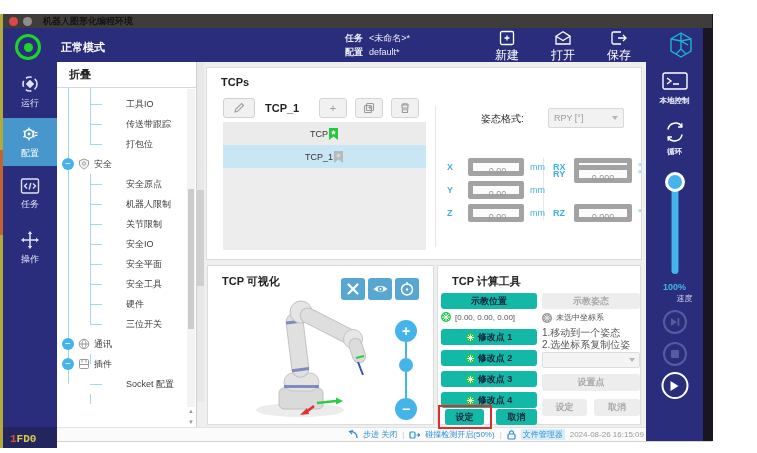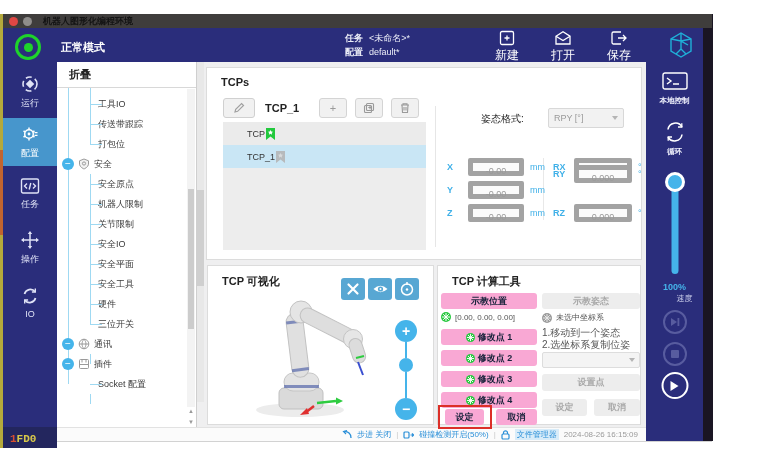--- a/index.html
+++ b/index.html
@@ -43,21 +43,21 @@
   .navitem{position:absolute;left:0;width:54px;height:48px;display:flex;flex-direction:column;
     align-items:center;justify-content:center;gap:3px;font-size:9px;color:#dfe2f6}
   .navitem.active{background:#4796cc;color:#fff}
 
   .treepanel{left:57px;top:62px;width:140px;height:365px;background:#fff;border-right:1px solid #cfcfcf;box-sizing:border-box}
   .treeheader{height:25px;line-height:25px;padding-left:12px;font-size:11px;font-weight:bold;color:#222;
     border-bottom:1px solid #d8d8d8}
   .tree{position:relative;height:338px;overflow:hidden;padding-top:6px;box-sizing:border-box}
   .vl{position:absolute;width:1px;background:#9fd9f2}
   .trow{height:20px;display:flex;align-items:center;position:relative;font-size:9px;color:#3a3a3a;white-space:nowrap}
-  .trow.leaf{padding-left:41px}
+  .trow.leaf{padding-left:69px}
   .trow.leaf::before{content:"";position:absolute;left:33px;top:50%;width:12px;height:1px;background:#9fd9f2}
   .tcollapse{position:absolute;left:5px;top:4px;width:12px;height:12px;background:#45b4ea;border-radius:50%;
     color:#fff;font-size:10px;line-height:11px;text-align:center}
   .gicon{position:absolute;left:21px;top:4px}
   .trow.group{padding-left:37px;font-weight:normal}
   .tscroll{position:absolute;right:1px;top:27px;bottom:20px;width:8px;background:#f3f3f3}
   .tthumb{position:absolute;left:1px;top:100px;width:6px;height:140px;background:#cccccc}
   .tarrows{position:absolute;right:1px;bottom:2px;width:8px;height:17px;display:flex;flex-direction:column;
     align-items:center;justify-content:space-between;color:#9a9a9a;font-size:6px}
 
@@ -69,21 +69,21 @@
   .ptitle{font-size:11px;font-weight:bold;color:#222;padding:8px 0 0 14px}
   .panel-tcps{left:9px;top:5px;width:436px;height:193px}
   .tcp-toolbar{position:absolute;left:16px;top:30px;display:flex;align-items:center}
   .btn-edit{width:30px;height:18px;background:#f1f1f1;border:1px solid #d0d0d0;border-radius:3px;
     display:flex;align-items:center;justify-content:center}
   .tcp-name{font-size:11px;font-weight:bold;margin-left:10px;color:#222}
   .sbtns{position:absolute;left:112px;top:30px;display:flex;gap:8px}
   .btn-sq{width:26px;height:18px;background:#f1f1f1;border:1px solid #d4d4d4;border-radius:3px;
     display:flex;align-items:center;justify-content:center;color:#9a9a9a;font-size:11px}
   .tcp-list{position:absolute;left:16px;top:54px;width:203px;height:128px;background:#ededed}
-  .tcp-row{height:23px;display:flex;align-items:center;justify-content:flex-start;
+  .tcp-row{height:23px;display:flex;align-items:center;justify-content:center;
     padding:0 24px;font-size:9px;color:#333}
   .tcp-row.r0{background:#ebebeb}
   .tcp-row.sel{background:#c9e6f5}
   .vdiv{position:absolute;left:228px;top:38px;bottom:12px;width:1px;background:#e6e6e6}
   .pose-label{position:absolute;left:274px;top:44px;font-size:10px;font-weight:normal;color:#222}
   .pose-select{position:absolute;left:341px;top:40px;width:76px;height:20px;background:#f2f2f2;
     border:1px solid #d8d8d8;border-radius:2px;display:flex;align-items:center;justify-content:space-between;
     padding:0 5px;box-sizing:border-box;font-size:9px;color:#9a9a9a}
   .chev{width:0;height:0;border-left:3px solid transparent;border-right:3px solid transparent;border-top:4px solid #b5b5b5}
   .frow{position:absolute;display:flex;align-items:center;gap:6px;font-size:9px}
@@ -96,21 +96,21 @@
   .panel-viz{left:10px;top:203px;width:227px;height:160px}
   .viz-tools{position:absolute;right:14px;top:12px;display:flex;gap:3px}
   .vtool{width:24px;height:22px;background:#58a7d3;border-radius:3px;display:flex;align-items:center;justify-content:center}
   .vz{position:absolute;right:16px;top:54px;display:flex;flex-direction:column;align-items:center}
   .vzbtn{width:22px;height:22px;border-radius:50%;background:#45b4ea;color:#fff;font-size:14px;font-weight:bold;
     display:flex;align-items:center;justify-content:center;line-height:20px}
   .vzline{width:2px;background:#45b4ea}
   .vzdot{width:14px;height:14px;border-radius:50%;background:#45b4ea}
 
   .panel-calc{left:240px;top:203px;width:204px;height:160px}
-  .btn-blue{position:absolute;background:#f9a8d4;color:#17223a;font-weight:bold;font-size:9px;border-radius:3px;
+  .btn-blue{position:absolute;background:#14b8a6;color:#17223a;font-weight:bold;font-size:9px;border-radius:3px;
     display:flex;align-items:center;justify-content:center;gap:3px;height:16px;box-sizing:border-box}
   .btn-gray{position:absolute;background:#ededed;color:#a8a8a8;font-weight:bold;font-size:9px;border-radius:3px;
     display:flex;align-items:center;justify-content:center;height:16px;box-sizing:border-box}
   .crow{position:absolute;display:flex;align-items:center;gap:4px;font-size:8px;color:#555;white-space:nowrap}
   .hint{position:absolute;font-size:10px;color:#555;white-space:nowrap}
   .cselect{position:absolute;left:104px;top:86px;width:98px;height:16px;background:#f4f4f4;border:1px solid #ddd;
     border-radius:2px;display:flex;align-items:center;justify-content:flex-end;padding:0 4px;box-sizing:border-box}
   .redbox{position:absolute;left:0;top:139px;width:54px;height:24px;border:2px solid #dc2f28;box-sizing:border-box;z-index:5}
 
   .rightbar{left:646px;top:62px;width:57px;height:379px;background:#2a2d7b;color:#fff}
@@ -121,21 +121,21 @@
   .rb-track{position:absolute;left:50%;transform:translateX(-50%);top:122px;width:7px;height:90px;
     background:#45b4ea;border-radius:4px}
   .rb-speed{position:absolute;left:0;top:220px;width:57px;text-align:center;font-size:9px;font-weight:bold;color:#45b4ea}
   .rb-speedlbl{position:absolute;left:0;top:231px;width:77px;text-align:center;font-size:8px;color:#c9cce9}
   .rb-btn{position:absolute;left:50%;transform:translateX(-50%);width:24px;height:24px;border-radius:50%;
     border:2px solid #585c9f;color:#585c9f;display:flex;align-items:center;justify-content:center;font-size:8px;box-sizing:border-box}
   .rb-btn.play{width:27px;height:27px;border-color:#fff;color:#fff;font-size:11px}
 
   .statusbar{left:57px;top:427px;width:589px;height:14px;background:#fbfbfb;border-top:1px solid #e2e2e2;
     display:flex;align-items:center;justify-content:flex-end;gap:5px;font-size:8px;color:#2a8fd8;
-    padding-right:8px;box-sizing:border-box;white-space:nowrap}
+    padding-right:2px;box-sizing:border-box;white-space:nowrap}
   .ssep{color:#c9c9c9}
   .fm{background:#d8ecf9;padding:0 2px}
   .stime{color:#9a9a9a}
   .app-bottom{left:3px;top:441px;width:709px;height:1px;background:#d2d2d2}
 </style>
 </head>
 <body>
 
 <div class="abs edge-left"></div>
 <div class="abs edge-orange"></div>
@@ -229,30 +229,20 @@
     <span>任务</span>
   </div>
   <div class="navitem" style="top:162px">
     <span>
       <svg width="20" height="20" viewBox="0 0 20 20" stroke="#dfe2f6" stroke-width="1.5" fill="#dfe2f6">
         <path d="M10 3v14M3 10h14" fill="none"></path>
           <path d="M10 1l-2.2 3h4.4ZM10 19l-2.2-3h4.4ZM1 10l3-2.2v4.4ZM19 10l-3-2.2v4.4Z" stroke="none"></path>
         </svg>
       </span>
     <span>操作</span>
-  </div>
-  <div class="navitem" style="top:216px">
-    <span>
-      <svg width="20" height="20" viewBox="0 0 20 20" fill="none" stroke="#dfe2f6" stroke-width="1.7">
-        <path d="M4.5 8a6 6 0 0 1 10.6-2.2"></path>
-          <path d="M15.5 12a6 6 0 0 1-10.6 2.2"></path>
-        <path d="M15.3 2.6v3.4h-3.4M4.7 17.4v-3.4h3.4" stroke-width="1.4"></path>
-        </svg>
-      </span>
-    <span>IO</span>
   </div>
 </div>
 
 <div class="abs treepanel">
   <div class="treeheader">折叠</div>
   <div class="tree">
     <div class="vl" style="left:11px;top:0;height:296px"></div>
     <div class="vl" style="left:33px;top:0;height:56px"></div>
     <div class="vl" style="left:33px;top:86px;height:150px"></div>
     <div class="vl" style="left:33px;top:266px;height:10px"></div>

